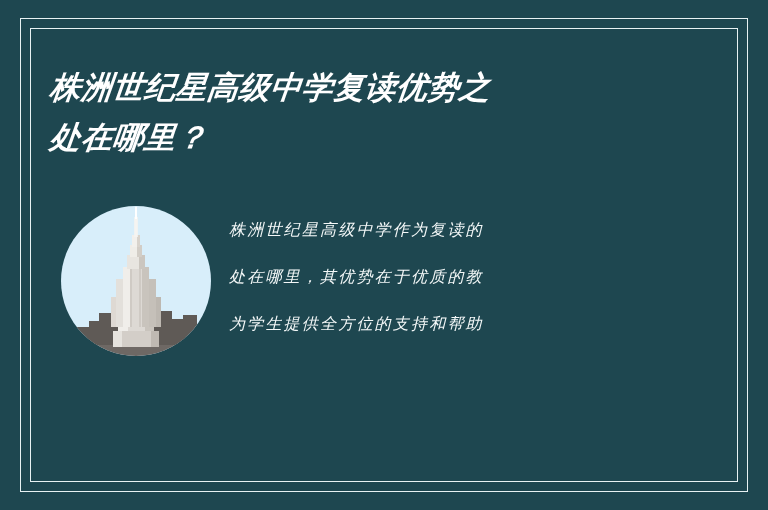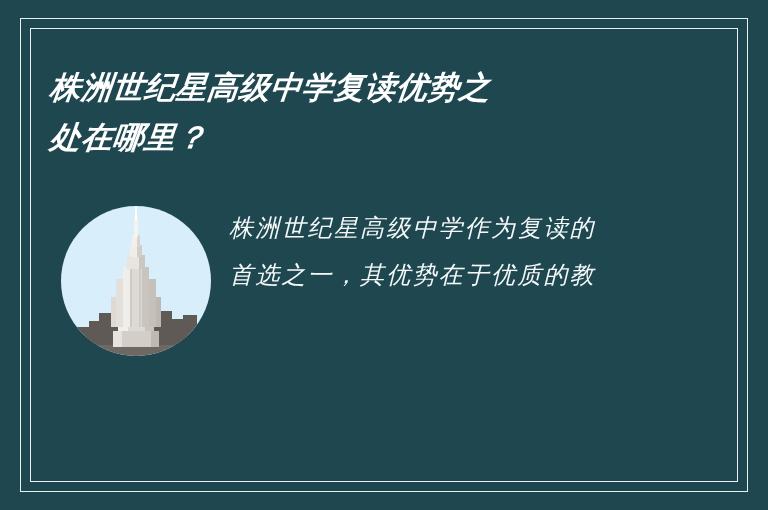--- a/index.html
+++ b/index.html
@@ -69,22 +69,22 @@
   }
   
   #body-text {
     position: absolute;
     left: 229px;
     top: 206px;
     width: 432px;
   }
   .body-line {
     color: #f4f8f8;
-    font-family: Liberation Mono, monospace;
-    font-size: 24px;
+    font-family: Liberation Serif, serif;
+    font-size: 16px;
     font-style: italic;
     line-height: 47px;
     letter-spacing: 2.2px;
     white-space: nowrap;
   }
 </style>
 </head>
 <body>
 
 <div id="card">
@@ -152,16 +152,17 @@
         <rect x="76" y="30" width="3" height="12" fill="#d8d3cc"></rect>
 
         <rect x="73.2" y="12" width="3.6" height="20" fill="#f5f4f1"></rect>
         <rect x="74" y="2" width="2" height="12" fill="#ffffff"></rect>
       </g>
     </svg>
   </div>
 
   <div id="body-text">
     <div class="body-line">株洲世纪星高级中学作为复读的</div>
-    <div class="body-line">首选之一，其优势在于优质的教</div>
+    <div class="body-line">处在哪里，其优势在于优质的教</div>
+    <div class="body-line">为学生提供全方位的支持和帮助</div>
   </div>
 
 </div>
 
 </body></html>

